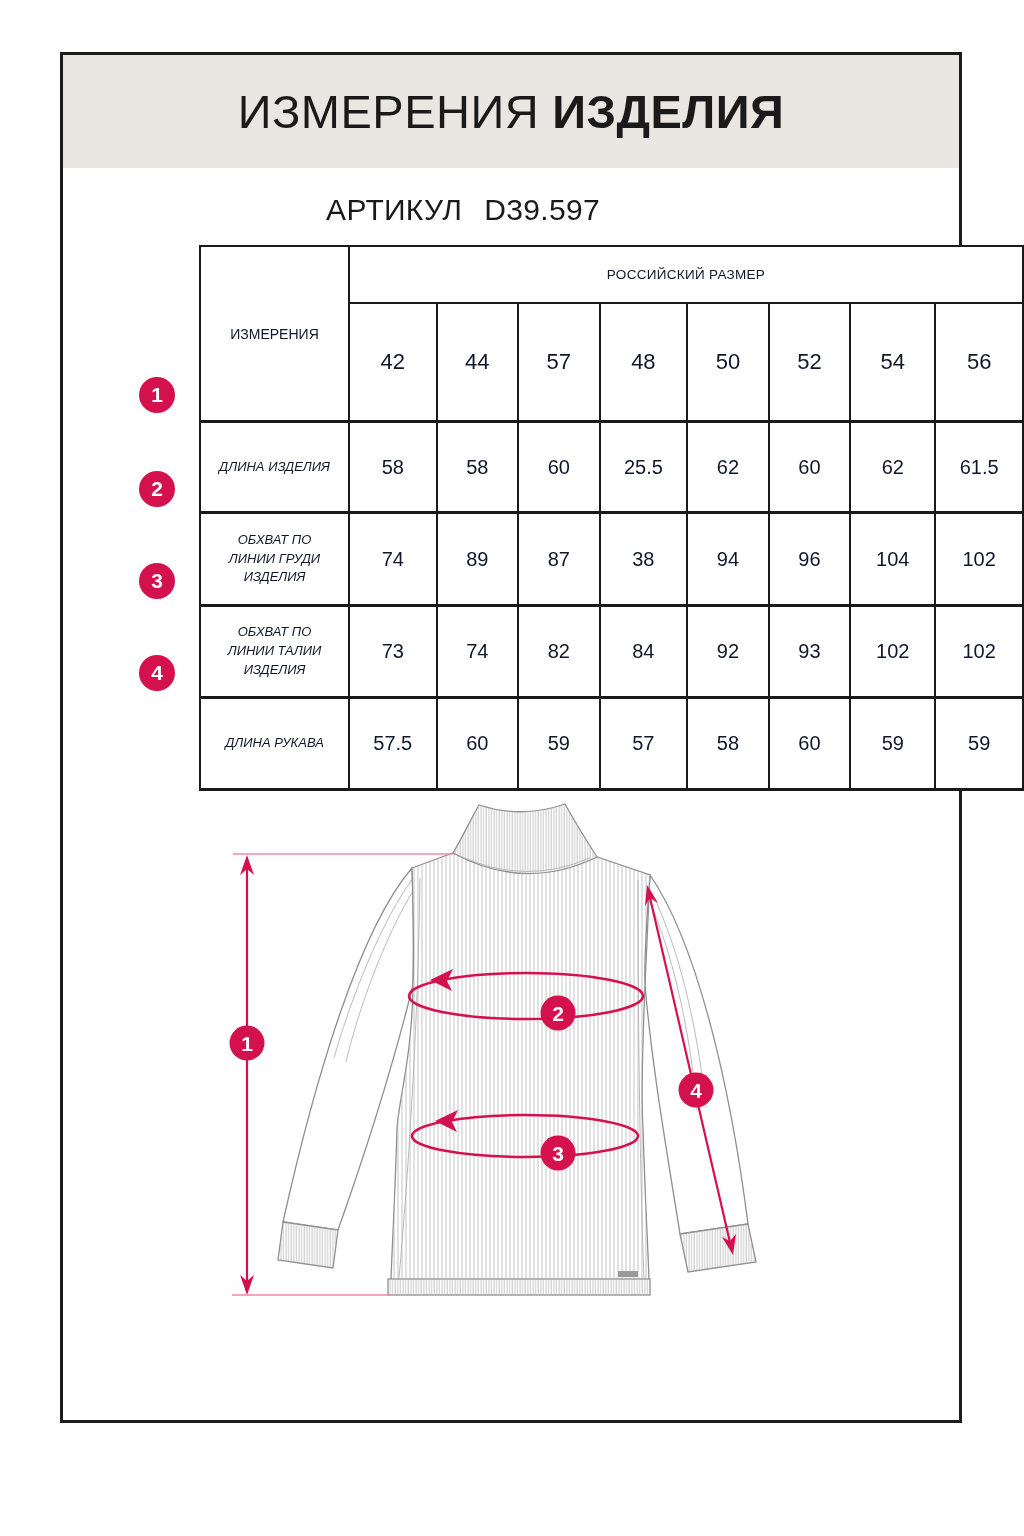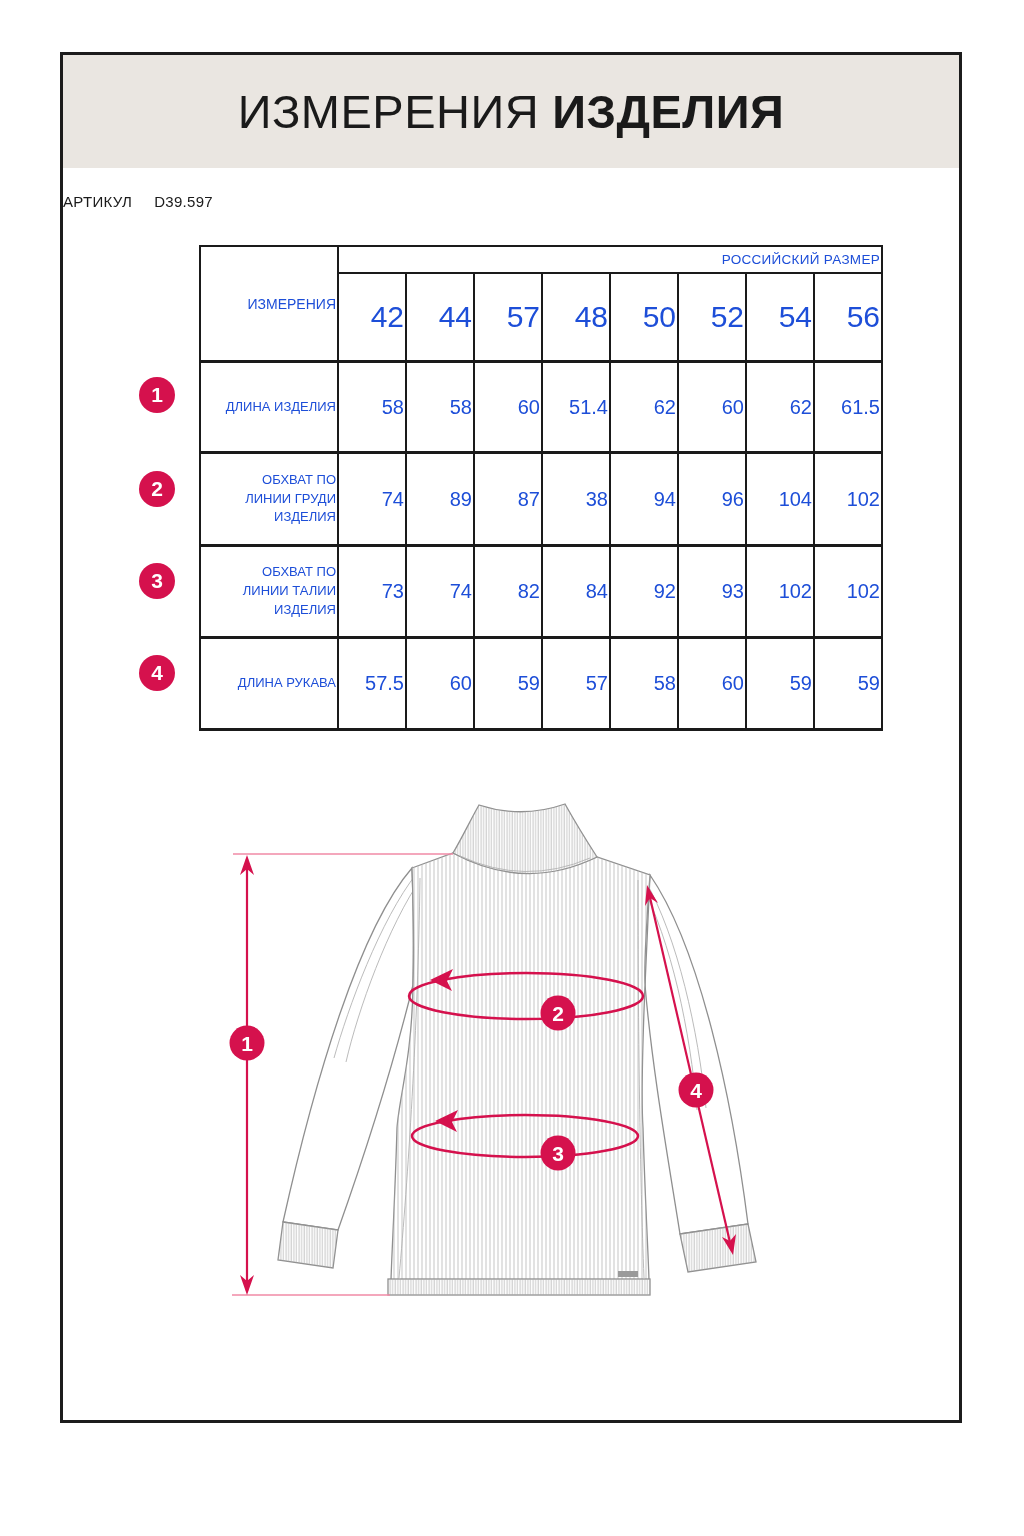--- a/index.html
+++ b/index.html
@@ -18,38 +18,38 @@
     border:3px solid #1c1c1c;background:transparent;
   }
   .band{
     position:absolute;left:63px;top:55px;width:896px;height:113px;
     background:var(--band);display:flex;align-items:center;justify-content:center;
   }
   .page-title{font-size:47px;letter-spacing:.5px;white-space:nowrap;text-align:center;}
   .page-title .t-reg{font-weight:400;}
   .page-title .t-bold{font-weight:700;margin-left:13px;}
   .article{
-    position:absolute;left:63px;top:193px;width:800px;text-align:left;
-    font-size:15px;letter-spacing:.3px;
+    position:absolute;left:63px;top:193px;width:800px;text-align:center;
+    font-size:30px;letter-spacing:.3px;
   }
   .article .a-label{margin-right:22px;}
   
   .size-table{
     position:absolute;left:199px;top:245px;border-collapse:collapse;table-layout:fixed;
     background:#fff;
   }
   .size-table th,.size-table td{
-    border:2px solid #1a1a1a;padding:1px;text-align:right;vertical-align:middle;
-    font-weight:400;color:#1d4ed8;
+    border:2px solid #1a1a1a;padding:16px;text-align:center;vertical-align:middle;
+    font-weight:400;color:#0f172a;
   }
   .size-table tr.data>th,.size-table tr.data>td{border-top-width:3px;border-bottom-width:3px;}
   .corner-cell{width:134px;font-size:14px;}
   .group-cell{height:23px;font-size:13.5px;letter-spacing:.3px;}
-  .size-cell{height:84px;font-size:30px;font-weight:700;width:64px;}
-  .row-label{font-size:13px;line-height:1.45;white-space:pre-line;}
+  .size-cell{height:84px;font-size:22px;font-weight:700;width:64px;}
+  .row-label{font-size:13px;line-height:1.45;white-space:pre-line;font-style:italic;}
   .val-cell{font-size:20px;margin-left:44px;}
   .r1{height:91px}.r2{height:93px}.r3{height:92px}.r4{height:92px}
   
   .badge{
     position:absolute;width:36px;height:36px;border-radius:50%;
     background:var(--accent);color:#fff;font-size:21px;font-weight:700;
     display:flex;align-items:center;justify-content:center;
   }
   .badge.b1{left:139px;top:377px;}
   .badge.b2{left:139px;top:471px;}
@@ -106,21 +106,21 @@
     <th class="size-cell">50</th>
     <th class="size-cell">52</th>
     <th class="size-cell">54</th>
     <th class="size-cell">56</th>
   </tr>
   <tr class="data r1">
     <th class="row-label">ДЛИНА ИЗДЕЛИЯ</th>
     <td class="val-cell">58</td>
     <td class="val-cell">58</td>
     <td class="val-cell">60</td>
-    <td class="val-cell">51.4</td>
+    <td class="val-cell">25.5</td>
     <td class="val-cell">62</td>
     <td class="val-cell">60</td>
     <td class="val-cell">62</td>
     <td class="val-cell">61.5</td>
   </tr>
   <tr class="data r2">
     <th class="row-label">ОБХВАТ ПО
 ЛИНИИ ГРУДИ
 ИЗДЕЛИЯ</th>
     <td class="val-cell">74</td>

